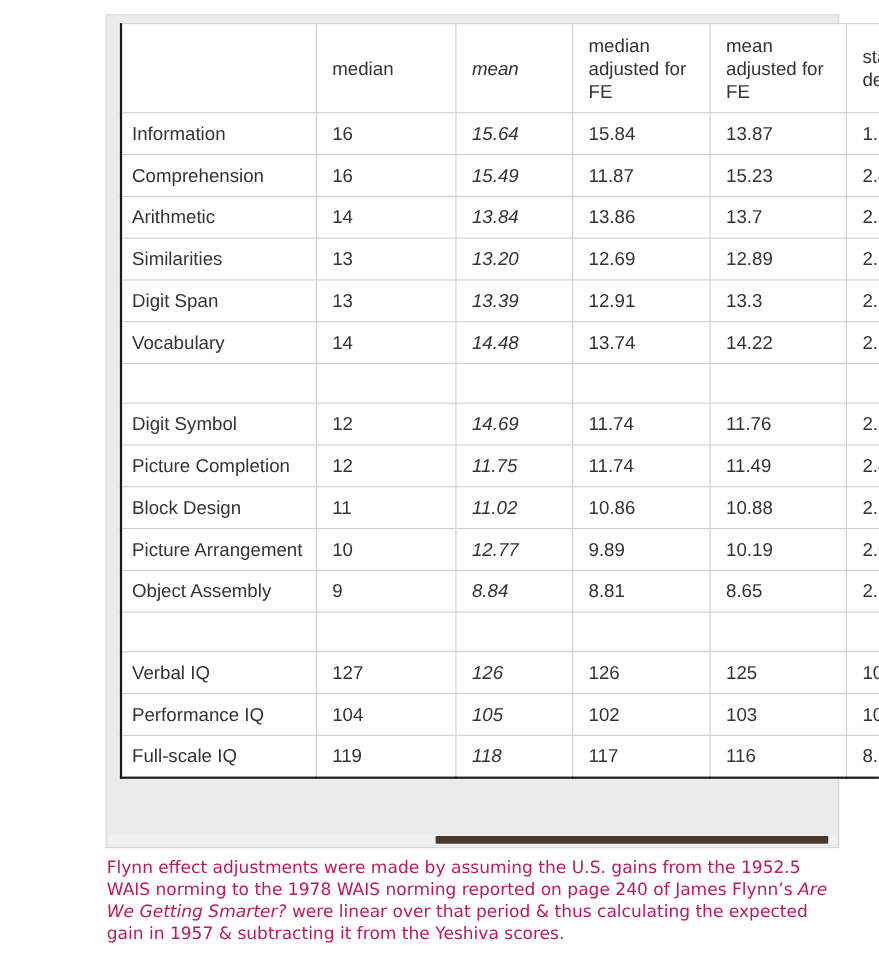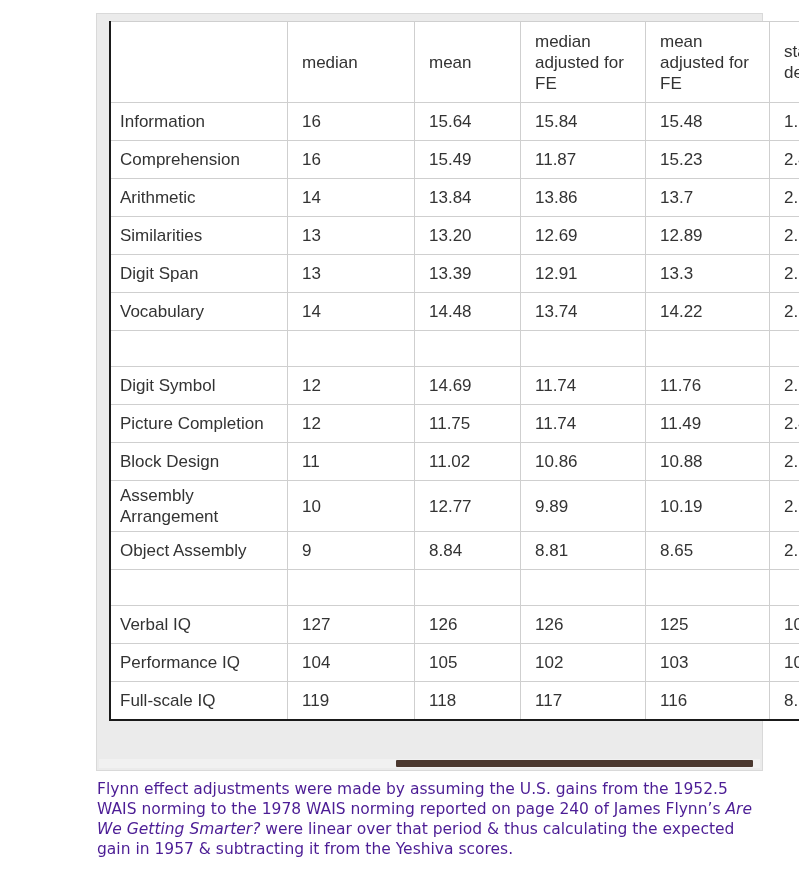--- a/index.html
+++ b/index.html
@@ -21,39 +21,39 @@
   }
   th,td{
     border:1px solid #cfcfcf;
     font-weight:normal;text-align:left;vertical-align:middle;
     padding:4px 8px 4px 14px;
     overflow:hidden;
   }
   th.c0,td.c0{padding-left:9px;margin-left:20px;}
   .c0{width:159px;}
   .c1{width:104px;}
-  .c2{width:83px;}
+  .c2{width:83px;font-style:italic;}
   .c3{width:102px;margin-top:25px;}
   .c4{width:101px;}
   .c5{width:94px;}
   thead th{height:72px;}
   tbody td{height:29px;}
   tr.spacer td{height:27px;}
   .hscroll{
     position:absolute;left:2px;right:2px;bottom:2px;height:9px;
     background:#f1f1f1;
   }
   .hthumb{
     position:absolute;left:45%;width:54%;top:1px;bottom:1px;
     background:#4b382f;border-radius:1px;
   }
   .caption{
     position:absolute;left:97px;top:779px;width:664px;margin:0;
     font-family:"DejaVu Sans",sans-serif;
-    font-size:15.5px;line-height:20px;color:#4c1d95;
+    font-size:15.5px;line-height:20px;color:#be185d;
   }
 </style>
 </head>
 <body>
 
 <div class="widget">
   <table>
     <thead>
       <tr id="header-row">
           <th class="c0"></th>
@@ -63,21 +63,21 @@
           <th class="c4">mean adjusted for FE</th>
           <th class="c5">standard deviation</th>
         </tr>
     </thead>
     <tbody id="table-body">
         <tr>
           <td class="c0">Information</td>
           <td class="c1">16</td>
           <td class="c2">15.64</td>
           <td class="c3">15.84</td>
-          <td class="c4">15.48</td>
+          <td class="c4">13.87</td>
           <td class="c5">1.95</td>
         </tr>
         <tr>
           <td class="c0">Comprehension</td>
           <td class="c1">16</td>
           <td class="c2">15.49</td>
           <td class="c3">11.87</td>
           <td class="c4">15.23</td>
           <td class="c5">2.43</td>
         </tr>
@@ -139,21 +139,21 @@
         </tr>
         <tr>
           <td class="c0">Block Design</td>
           <td class="c1">11</td>
           <td class="c2">11.02</td>
           <td class="c3">10.86</td>
           <td class="c4">10.88</td>
           <td class="c5">2.60</td>
         </tr>
         <tr>
-          <td class="c0">Assembly Arrangement</td>
+          <td class="c0">Picture Arrangement</td>
           <td class="c1">10</td>
           <td class="c2">12.77</td>
           <td class="c3">9.89</td>
           <td class="c4">10.19</td>
           <td class="c5">2.09</td>
         </tr>
         <tr>
           <td class="c0">Object Assembly</td>
           <td class="c1">9</td>
           <td class="c2">8.84</td>

